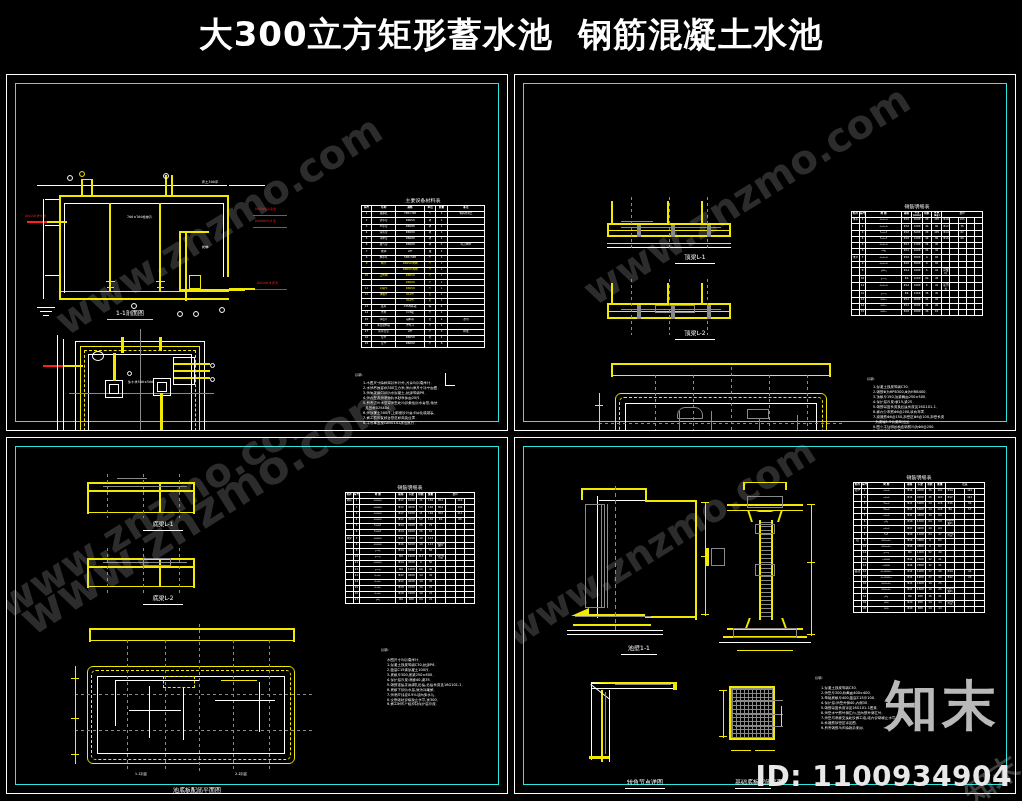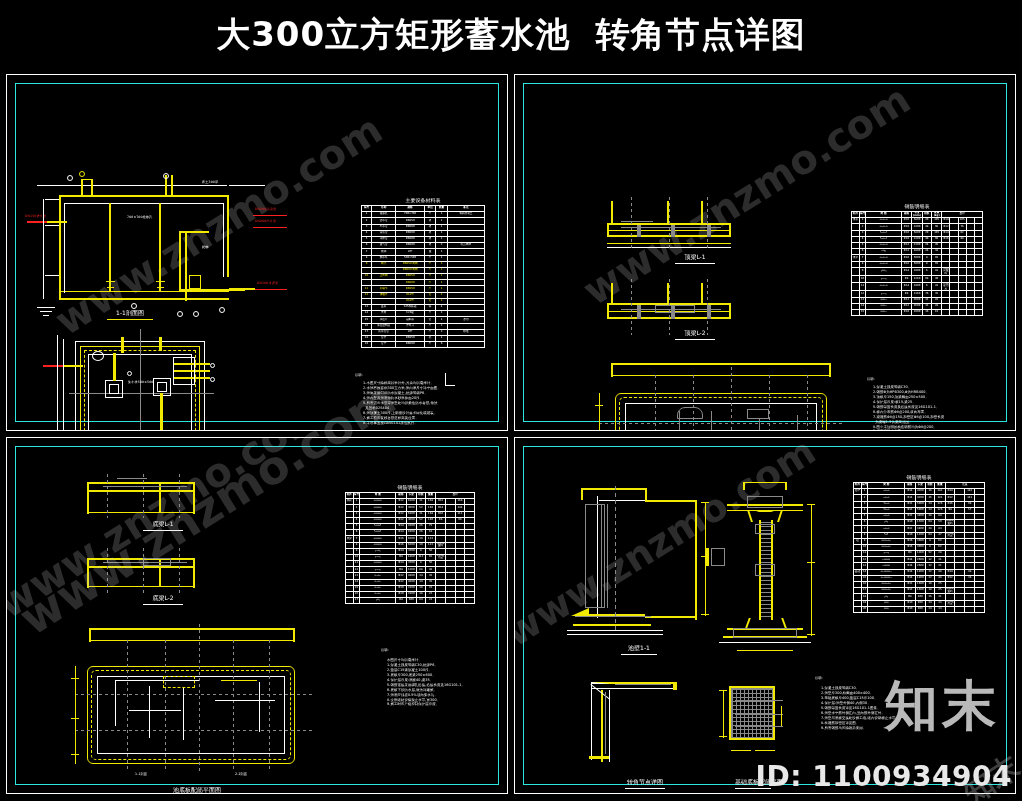--- a/index.html
+++ b/index.html
@@ -148,21 +148,21 @@
     font-family: "DejaVu Sans", "Liberation Sans", sans-serif;
     pointer-events: none;
   }
 </style>
 </head>
 <body>
 
 <div id="page">
 
   <div id="title-bar">
-    <div id="title-text">大300立方矩形蓄水池  转角节点详图</div>
+    <div id="title-text">大300立方矩形蓄水池  钢筋混凝土水池</div>
   </div>
 
   <div id="sheet-grid">
 
     <div class="sheet">
       <div class="sheet-inner-frame"></div>
       <div class="canvas">
 
         <div class="wm diag" style="left:40px; top:230px; font-size:40px;">www.znzmo.com</div>
 

